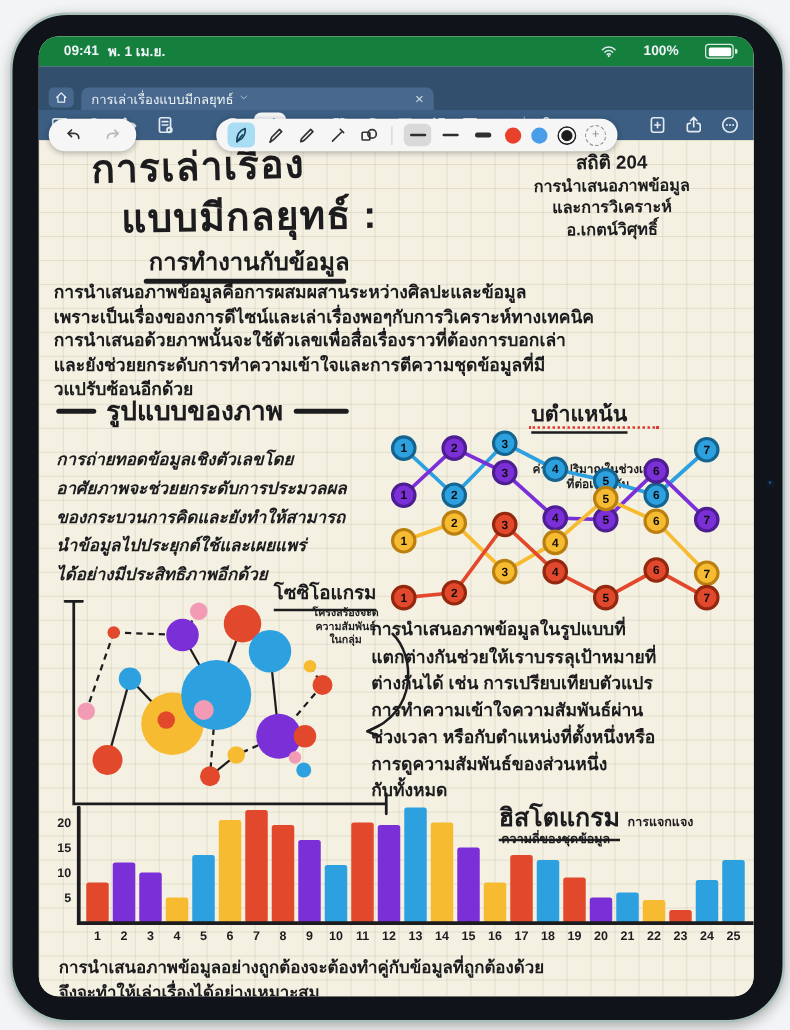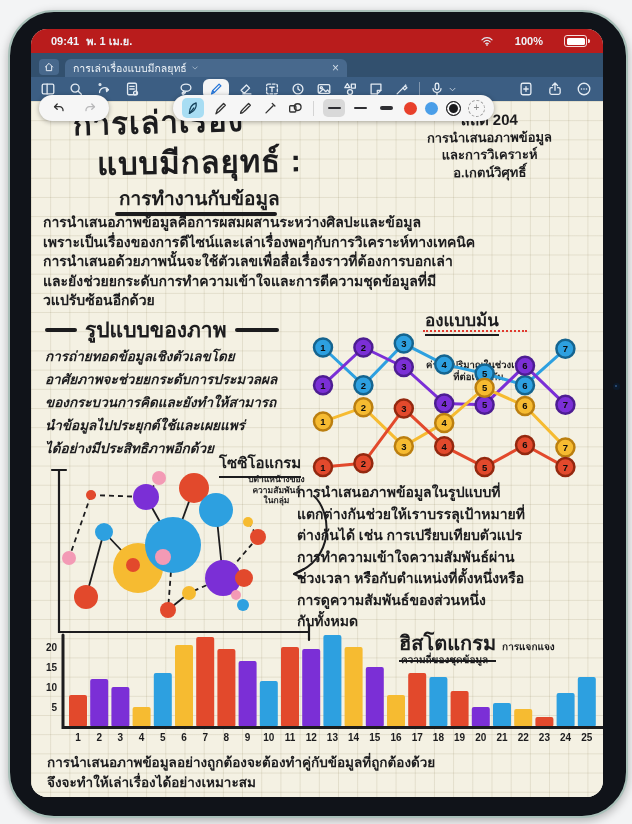--- a/index.html
+++ b/index.html
@@ -7,29 +7,29 @@
   .stage{position:relative;width:632px;height:824px;background:#f3f4f5;overflow:hidden;}
 
   
   .device{position:absolute;left:8px;top:10px;width:616px;height:804px;border-radius:46px;
     background:#101319;border:2px solid #a9c0b9;box-shadow:0 3px 10px rgba(0,0,0,.28);}
   .camera{position:absolute;right:6px;top:371px;width:7px;height:7px;border-radius:50%;background:#0c1a2b;}
   .camera::after{content:"";position:absolute;left:2px;top:2px;width:2px;height:2px;border-radius:50%;background:#2f5584;}
   .screen{position:absolute;left:21px;top:17px;width:572px;height:768px;border-radius:16px;overflow:hidden;background:#f4f1e3;}
 
   
-  .statusbar{height:24px;background:#b91c1c;display:flex;align-items:center;justify-content:space-between;
+  .statusbar{height:24px;background:#15803d;display:flex;align-items:center;justify-content:space-between;
     color:#eef3f8;font-size:11px;font-weight:700;padding:0 16px 0 20px;box-sizing:border-box;}
   .sb-left{display:flex;gap:7px;align-items:center;}
   .sb-right{display:flex;gap:21px;align-items:center;}
   .batt{width:21px;height:10px;border:1px solid rgba(255,255,255,.85);border-radius:3px;position:relative;}
   .batt i{position:absolute;inset:1.5px;background:#fff;border-radius:1.5px;}
   .batt::after{content:"";position:absolute;right:-3.5px;top:2.5px;width:2px;height:4px;background:rgba(255,255,255,.85);border-radius:0 1.5px 1.5px 0;}
 
-  .tabbar{height:20px;background:#32506e;display:flex;align-items:flex-end;padding:4px 0 0 8px;}
+  .tabbar{height:20px;background:#32506e;display:flex;align-items:flex-end;padding:15px 0 0 8px;}
   .homebtn{width:20px;height:16px;margin:0 6px 2px 0;border-radius:4px;background:#47688c;display:flex;align-items:center;justify-content:center;color:#e7edf4;}
   .tab{width:282px;height:18px;background:#48698d;border-radius:6px 6px 0 0;display:flex;align-items:center;
     color:#eef3f8;font-size:10.5px;padding:0 8px;box-sizing:border-box;gap:4px;}
   .tab .grow{flex:1;}
   .tab .x{font-size:12px;color:#cfdae6;line-height:1;}
   .tab .chev{color:#c4d2e0;}
 
   .toolbar{height:24px;background:#3c5e83;position:relative;color:#e2eaf2;}
   .tb-left{position:absolute;left:8px;top:0;height:24px;display:flex;align-items:center;gap:10px;}
   .tb-center{position:absolute;left:146px;top:0;height:24px;display:flex;align-items:center;gap:8px;}
@@ -67,21 +67,21 @@
     background-size:19.2px 19.2px;color:#1c1c1e;}
   .abs{position:absolute;}
   .hw{font-weight:700;color:#1c1c1e;}
   .t1{left:42px;top:-4px;font-size:31px;font-weight:800;transform:rotate(-1.5deg);letter-spacing:1px;}
   .t2{left:66px;top:36px;font-size:31px;font-weight:800;transform:rotate(-1deg);letter-spacing:1px;}
   .t3{left:88px;top:82px;font-size:19px;font-weight:800;}
   .t-underline{left:84px;top:111px;width:162px;height:3.5px;background:#1c1c1e;border-radius:2px;}
   .course{left:356px;top:10px;width:205px;font-size:13px;line-height:17.5px;text-align:center;transform:rotate(-.5deg);}
   .course div:first-child{font-size:15px;}
   .intro{left:12px;top:112px;font-size:14px;line-height:19.6px;width:560px;}
-  .sechead{left:14px;top:212px;display:flex;align-items:center;gap:8px;}
+  .sechead{left:14px;top:200px;display:flex;align-items:center;gap:8px;}
   .sechead .dash{height:4px;background:#1c1c1e;border-radius:2px;}
   .sechead .d1{width:32px;} .sechead .d2{width:44px;}
   .sechead .txt{font-size:21px;font-weight:800;}
   .leftpara{left:14px;top:244px;font-size:13.5px;line-height:23px;width:265px;font-style:italic;}
   .rightpara{left:266px;top:381px;font-size:14px;line-height:21.5px;width:320px;}
   .footer{left:16px;top:652px;font-size:13.5px;line-height:20px;width:545px;}
 
   .lc-title{left:394px;top:205px;font-size:17px;font-weight:800;border-bottom:2.5px solid #1c1c1e;padding-bottom:1px;}
   .lc-dots{left:392px;top:229px;width:104px;height:0;border-bottom:2.5px dotted #e03a2f;}
   .lc-cap{left:370px;top:233px;width:155px;font-size:9.5px;line-height:11.5px;text-align:center;margin-top:25px;}
@@ -312,21 +312,21 @@
           <span class="dash d2"></span>
         </div>
         <div class="abs hw leftpara">
             <div>การถ่ายทอดข้อมูลเชิงตัวเลขโดย</div>
             <div>อาศัยภาพจะช่วยยกระดับการประมวลผล</div>
             <div>ของกระบวนการคิดและยังทำให้สามารถ</div>
             <div>นำข้อมูลไปประยุกต์ใช้และเผยแพร่</div>
             <div>ได้อย่างมีประสิทธิภาพอีกด้วย</div>
           </div>
 
-        <div class="abs hw lc-title">องแบบม้น</div>
+        <div class="abs hw lc-title">บตำแหน้น</div>
         <div class="abs lc-dots"></div>
         <div class="abs hw lc-cap">
             <div>ค่าเชิงปริมาณในช่วงเวลา</div>
             <div>ที่ต่อเนื่องกัน</div>
           </div>
         <svg id="lc" class="chart">
             <polyline points="22,21.5 62.4,59.2 102.8,17.599999999999994 143.2,38.400000000000006 183.6,47.5 224,59.2 264.4,22.799999999999997" fill="none" stroke="#2da0e0" stroke-width="3" stroke-linejoin="round"></polyline>
             <polyline points="22,59.2 62.4,21.5 102.8,41 143.2,77.39999999999999 183.6,78.7 224,39.7 264.4,78.7" fill="none" stroke="#7b2fd6" stroke-width="3" stroke-linejoin="round"></polyline>
             <polyline points="22,95.6 62.4,81.3 102.8,120.3 143.2,96.9 183.6,61.8 224,80 264.4,121.6" fill="none" stroke="#f6bb31" stroke-width="3" stroke-linejoin="round"></polyline>
             <polyline points="22,141.1 62.4,137.2 102.8,82.6 143.2,120.3 183.6,141.1 224,119 264.4,141.1" fill="none" stroke="#e2492c" stroke-width="3" stroke-linejoin="round"></polyline>
@@ -383,21 +383,21 @@
             <circle cx="183.6" cy="141.1" r="9" fill="#e2492c" stroke="#93280f" stroke-width="2.5"></circle>
             <text class="nnum" x="183.6" y="144.5">5</text>
             <circle cx="224" cy="119" r="9" fill="#e2492c" stroke="#93280f" stroke-width="2.5"></circle>
             <text class="nnum" x="224" y="122.4">6</text>
             <circle cx="264.4" cy="141.1" r="9" fill="#e2492c" stroke="#93280f" stroke-width="2.5"></circle>
             <text class="nnum" x="264.4" y="144.5">7</text>
           </svg>
 
         <div class="abs hw sg-title">โซซิโอแกรม</div>
         <div class="abs hw sg-cap">
-            <div>บตำแหน้างของ</div>
+            <div>โครงสร้องจะต</div>
             <div>ความสัมพันธ์</div>
             <div>ในกลุ่ม</div>
           </div>
         <svg id="sg" class="chart">
             <path class="axis2" d="M1 9 H15 M8 9 V171 H258 M258 163 V179"></path>
             <line class="edge dashed" x1="40" y1="34" x2="95" y2="36"></line>
             <line class="edge dashed" x1="40" y1="34" x2="18" y2="97"></line>
             <line class="edge dashed" x1="108" y1="17" x2="95" y2="36"></line>
             <line class="edge dashed" x1="122" y1="84" x2="117" y2="149"></line>
             <line class="edge dashed" x1="197" y1="61" x2="207" y2="76"></line>

